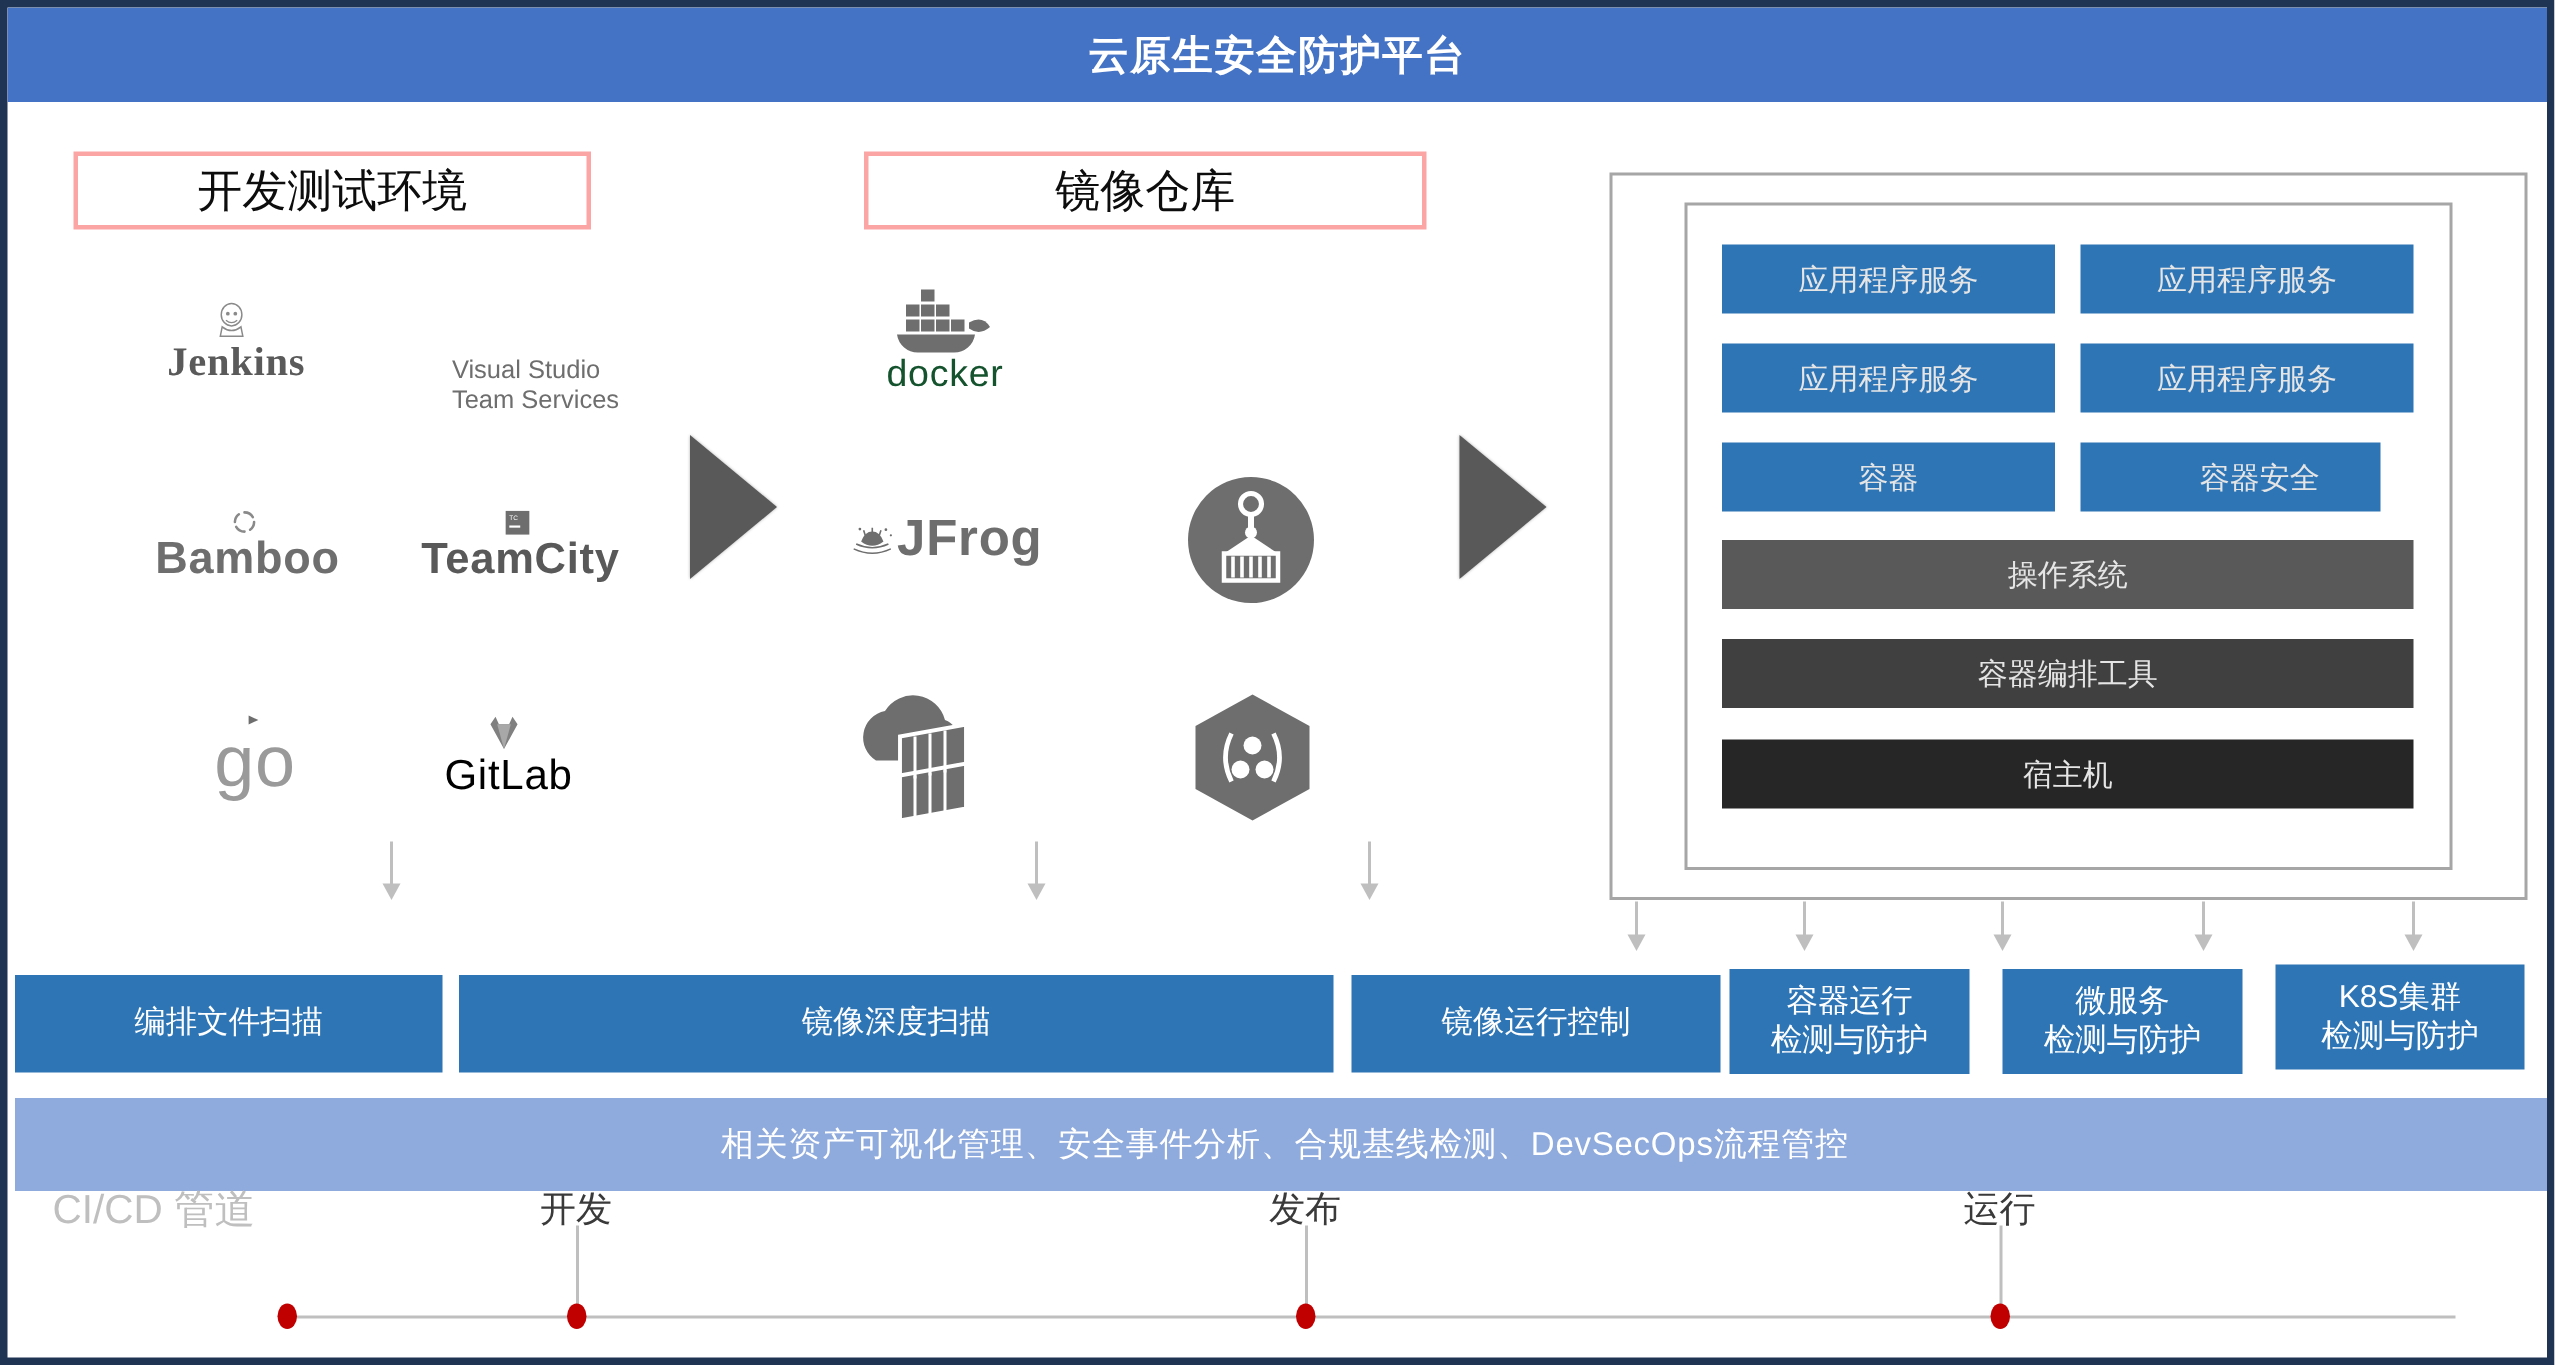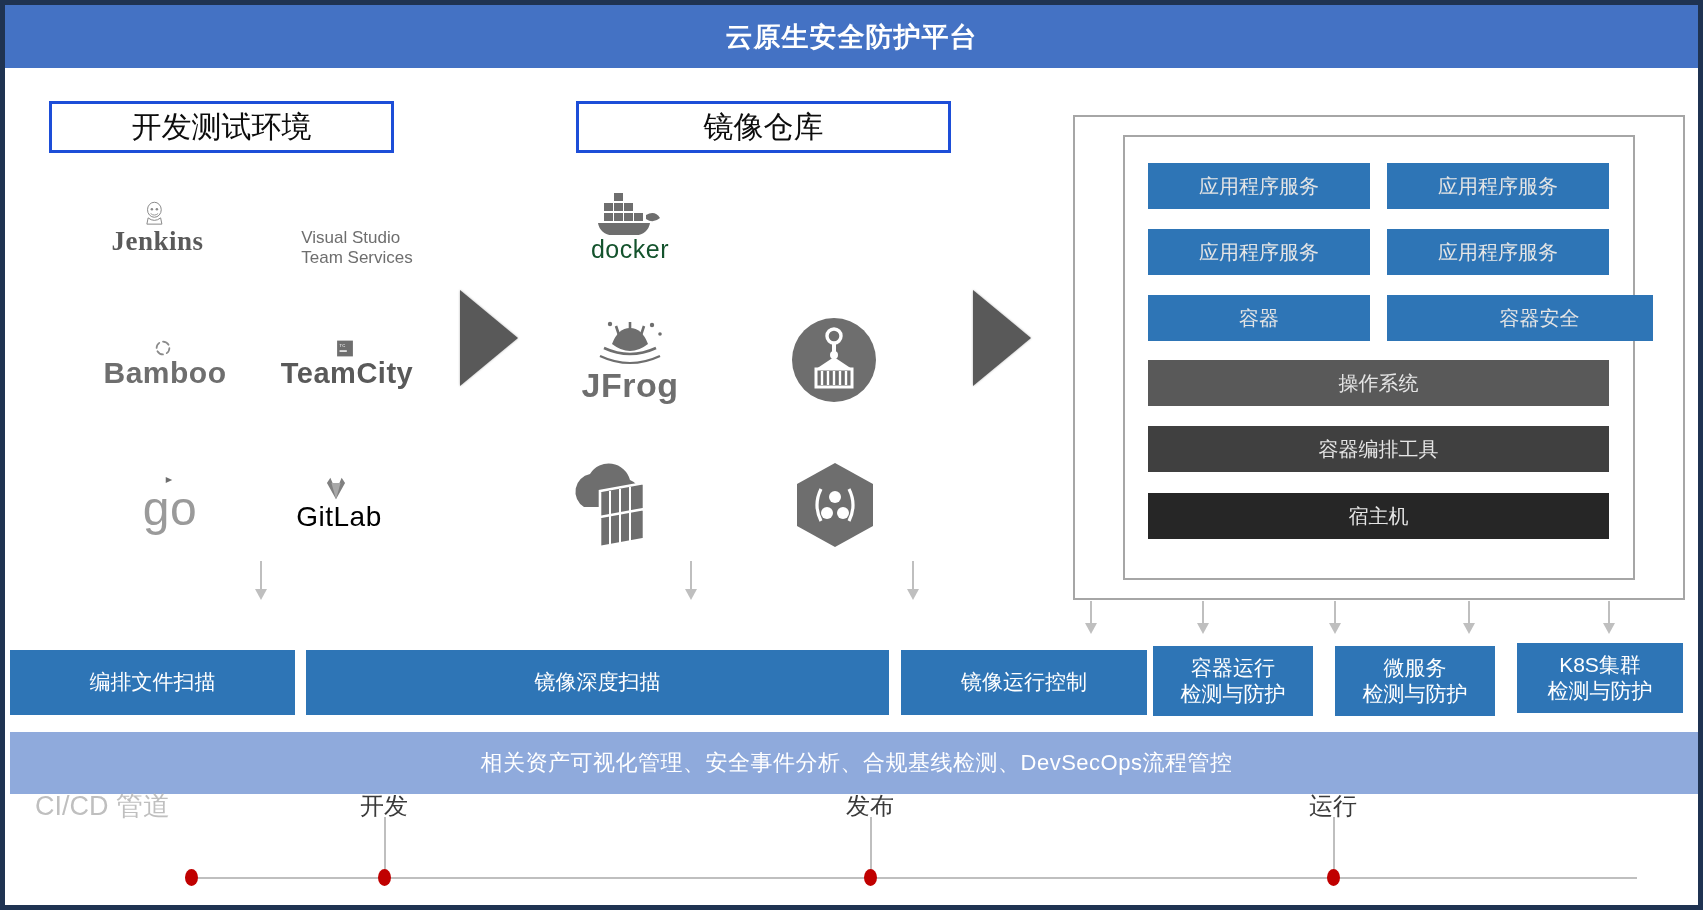--- a/index.html
+++ b/index.html
@@ -15,21 +15,21 @@
     position:absolute;left:0;top:0;width:1693px;height:63px;
     background:#4472C4;
     display:flex;align-items:center;justify-content:center;
   }
   .titlebar .t{
     color:#ffffff;font-size:27px;font-weight:bold;letter-spacing:1px;
   }
   
   .hdrbox{
     position:absolute;box-sizing:border-box;
-    border:3px solid #1d4ed8;background:#ffffff;
+    border:3px solid #fca5a5;background:#ffffff;
     display:flex;align-items:center;justify-content:center;
   }
   .hdrbox .t{font-size:30px;color:#0d0d0d;font-weight:500;}
   
   .logo{
     position:absolute;display:flex;align-items:center;justify-content:center;
     color:#6E6E6E;
     flex-direction:column;
   }
   .logolbl{font-size:26px;letter-spacing:.5px;}
@@ -118,21 +118,21 @@
     <svg width="36" height="40" viewBox="0 0 36 40" aria-hidden="true">
       <ellipse cx="17" cy="14" rx="11" ry="12" fill="none" stroke="#8a8a8a" stroke-width="1.6"></ellipse>
       <circle cx="13" cy="13" r="2" fill="#8a8a8a"></circle>
         <circle cx="21" cy="13" r="2" fill="#8a8a8a"></circle>
       <path d="M11 20 q6 5 12 0" fill="none" stroke="#8a8a8a" stroke-width="1.4"></path>
       <path d="M7 27 q10 8 20 0 l2 10 h-24 z" fill="none" stroke="#8a8a8a" stroke-width="1.6"></path>
     </svg>
     <span class="logolbl" style="font-family:'Liberation Serif',serif;font-weight:bold;font-size:27px;color:#5a5a5a;margin-left:5px;">Jenkins</span>
   </div>
 
-  <div class="logo" style="left:248px;top:192px;width:200px;height:62px;justify-content:center;gap:40px;">
+  <div class="logo" style="left:248px;top:192px;width:200px;height:62px;justify-content:space-between;gap:40px;">
     <svg width="40" height="46" viewBox="0 0 40 46" aria-hidden="true">
       <path d="M4 14 L22 4 L22 42 L4 32 Z" fill="#9a9a9a"></path>
       <path d="M25 2 L36 9 L36 37 L25 44 Z" fill="#7d7d7d"></path>
       <path d="M9 17 L18 13 L18 29 L9 25 Z" fill="#ffffff"></path>
     </svg>
     <span style="font-size:17px;line-height:1.2;color:#6E6E6E;margin-left:8px;white-space:pre-line;">Visual Studio
 Team Services</span>
   </div>
 
   <div class="logo" style="left:78px;top:335px;width:160px;height:50px;">
@@ -185,21 +185,21 @@
         <rect x="30" y="24" width="9" height="8"></rect>
           <rect x="40" y="24" width="9" height="8"></rect>
         <path d="M4 34 h52 a14 14 0 0 1 -14 12 h-24 a14 14 0 0 1 -14 -12 z"></path>
         <path d="M52 26 q9 -5 14 3 q-7 6 -14 1 z"></path>
       </g>
     </svg>
     <span class="logolbl" style="font-size:25px;color:#14532d;margin-top:-2px;">docker</span>
   </div>
 
 
-  <div class="logo" style="left:560px;top:310px;width:130px;height:92px;flex-direction:column;">
+  <div class="logo" style="left:560px;top:310px;width:130px;height:92px;flex-direction:row;">
     <svg width="80" height="52" viewBox="0 0 80 52" aria-hidden="true">
       <g fill="#6E6E6E">
         <path d="M22 26 q6 -16 18 -16 q12 0 18 16 q-9 7 -18 7 q-9 0 -18 -7 z"></path>
         <path d="M26 8 l3 9 M40 4 l0 10 M54 8 l-3 9" stroke="#6E6E6E" stroke-width="2.6" fill="none"></path>
         <circle cx="20" cy="6" r="2.2"></circle>
           <circle cx="62" cy="7" r="2.2"></circle>
           <circle cx="70" cy="16" r="1.8"></circle>
         <path d="M14 30 q26 12 52 0" fill="none" stroke="#6E6E6E" stroke-width="2.6"></path>
         <path d="M10 38 q30 14 60 0" fill="none" stroke="#6E6E6E" stroke-width="2.2"></path>
       </g>
@@ -270,21 +270,21 @@
   <div class="sbox blue" style="left:1143px;top:224px;width:222px;height:46px;">
     <span>应用程序服务</span>
   </div>
   <div class="sbox blue" style="left:1382px;top:224px;width:222px;height:46px;">
     <span>应用程序服务</span>
   </div>
 
   <div class="sbox blue" style="left:1143px;top:290px;width:222px;height:46px;">
     <span>容器</span>
   </div>
-  <div class="sbox blue" style="left:1382px;top:290px;width:266px;height:46px;padding-left:39px;">
+  <div class="sbox blue" style="left:1382px;top:290px;width:200px;height:46px;padding-left:39px;">
     <span>容器安全</span>
   </div>
 
   <div class="sbox g1" style="left:1143px;top:355px;width:461px;height:46px;">
     <span>操作系统</span>
   </div>
   <div class="sbox g3" style="left:1143px;top:488px;width:461px;height:46px;">
     <span>宿主机</span>
   </div>
   <div class="sbox g2" style="left:1143px;top:421px;width:461px;height:46px;">

